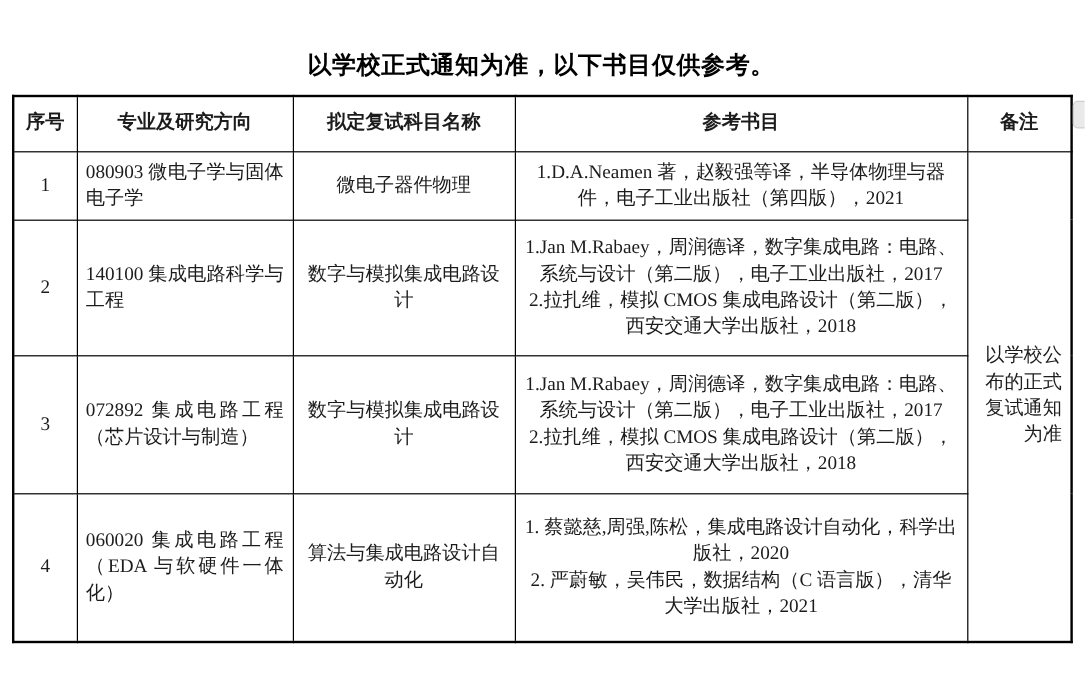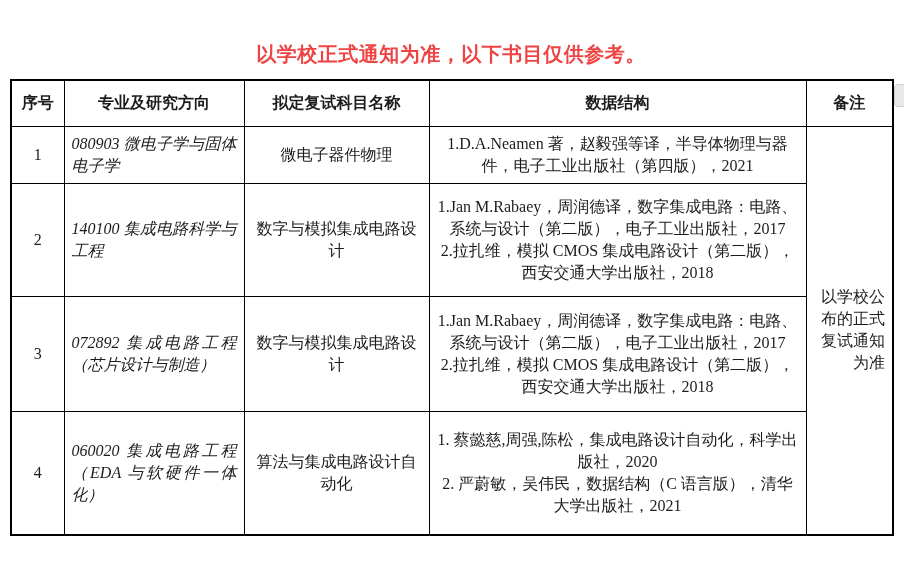--- a/index.html
+++ b/index.html
@@ -12,21 +12,21 @@
     color:#1c1c1c;
   }
   .title{
     position:absolute;
     top:41px;left:10px;width:882px;
     text-align:center;
     font-family:"Liberation Sans","DejaVu Sans",sans-serif;
     font-weight:600;
     font-size:20px;
     letter-spacing:0.5px;
-    color:#ef4444;
+    color:#000000;
   }
   table.booklist{
     position:absolute;
     left:10px;top:79px;
     width:882px;
     border-collapse:collapse;
     table-layout:fixed;
     border:2px solid #000;
     font-size:16px;
   }
@@ -38,21 +38,21 @@
     margin-left:12px;
   }
   table.booklist th{
     font-family:"Liberation Sans","DejaVu Sans",sans-serif;
     font-weight:bold;
     font-size:16px;
     text-align:center;
     padding:2px 2px;
   }
   td.c-idx{text-align:center;}
-  td.c-major{text-align:justify;text-align-last:left;font-style:italic;}
+  td.c-major{text-align:justify;text-align-last:left;}
   td.c-subject{text-align:center;}
   td.c-refs{text-align:center;padding:4px 8px;}
   td.c-refs .ref-item{margin:0;}
   td.c-remarks{
     text-align:right;
     line-height:25px;
     padding:2px 6px;
   }
   .scroll-thumb{
     position:absolute;
@@ -76,21 +76,21 @@
       <col style="width:180px">
       <col style="width:185px">
       <col style="width:377px">
       <col style="width:87px">
     </colgroup>
     <tbody>
       <tr style="height:46px;">
         <th>序号</th>
         <th>专业及研究方向</th>
         <th>拟定复试科目名称</th>
-        <th>数据结构</th>
+        <th>参考书目</th>
         <th>备注</th>
       </tr>
 
       <tr style="height:57px;">
         <td class="c-idx">1</td>
         <td class="c-major">080903 微电子学与固体电子学</td>
         <td class="c-subject">微电子器件物理</td>
         <td class="c-refs">
           <div class="ref-item">1.D.A.Neamen 著，赵毅强等译，半导体物理与器件，电子工业出版社（第四版），2021</div>
           <div class="ref-item"></div>

